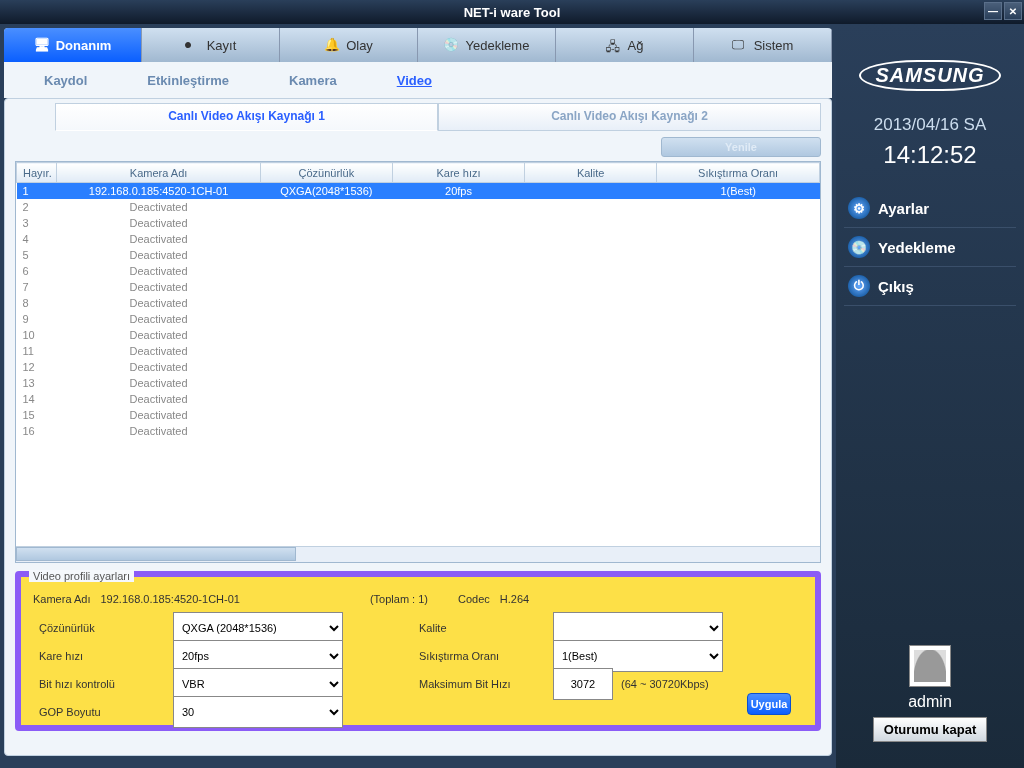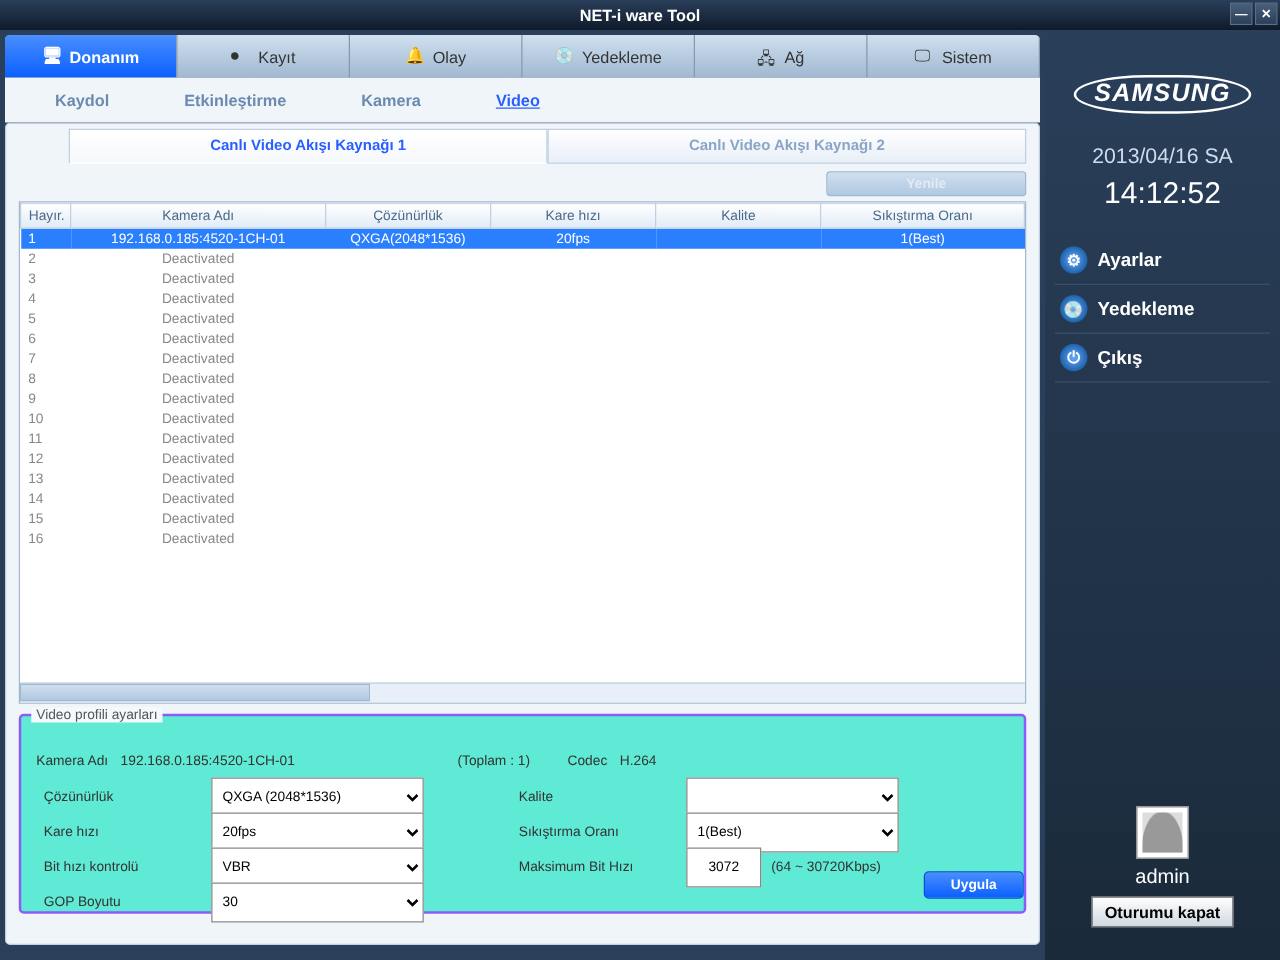--- a/index.html
+++ b/index.html
@@ -29,31 +29,31 @@
 .cam-table td { border-right: 1px solid transparent; padding: 1px 4px; color: #888; text-align: center; height: 14px; line-height: 14px; }
 .cam-table tr.selected td { background: #2a7fff; color: #fff; }
 .col-no { width: 36px; text-align: left !important; padding-left: 6px !important; }
 .col-name { width: 200px; }
 .col-res { width: 130px; }
 .col-fps { width: 130px; }
 .col-q { width: 130px; }
 .col-comp { width: 160px; }
 .hscroll { position: absolute; bottom: 0; left: 0; right: 0; height: 16px; background: #e8eff8; border-top: 1px solid #c0d0e0; }
 .hscroll .thumb { height: 14px; background: linear-gradient(#d0e0f0,#b0c8e0); width: 280px; margin-left: 0; border: 1px solid #a0b8d0; }
-.profile-box { border: 2px solid #8b5cf6; border-radius: 4px; margin-top: 8px; padding: 24px 12px 10px; background: #5eead4; height: 160px; position: relative; }
+.profile-box { border: 6px solid #8b5cf6; border-radius: 4px; margin-top: 8px; padding: 10px 12px 10px; background: #fde047; height: 160px; position: relative; }
 .profile-box legend { font-size: 11px; color: #555; padding: 0 4px; position: absolute; top: -7px; left: 8px; background: #f5f8fc; }
 .profile-head { display: flex; font-size: 11px; color: #333; margin: 6px 0 12px 0; }
 .profile-head span { margin-right: 30px; }
 .form-grid { display: flex; }
 .form-col { width: 380px; }
 .form-row { display: flex; align-items: center; margin-bottom: 6px; font-size: 11px; color: #333; height: 22px; }
 .form-row label { width: 140px; padding-left: 6px; }
 .form-row select, .form-row input[type="text"] { width: 170px; height: 32px; font-size: 11px; border: 1px solid #888; background: #fff; padding: 0 4px; }
 .form-row .hint { margin-left: 8px; color: #333; }
-.apply-btn { position: absolute; right: 0; bottom: 10px; width: 80px; height: 22px; background: linear-gradient(#4a8fff,#0a5fff); color: #fff; border: 1px solid #0a4fcf; border-radius: 4px; font-size: 11px; font-weight: bold; cursor: pointer; }
+.apply-btn { position: absolute; right: 24px; bottom: 10px; width: 44px; height: 22px; background: linear-gradient(#4a8fff,#0a5fff); color: #fff; border: 1px solid #0a4fcf; border-radius: 4px; font-size: 11px; font-weight: bold; cursor: pointer; }
 .logo { text-align: center; margin: 30px 0 10px; font-family: Arial; font-weight: bold; font-style: italic; font-size: 20px; letter-spacing: 1px; color: #fff; }
 .logo-oval { display: inline-block; border: 2px solid #fff; border-radius: 50%/60%; padding: 2px 14px; }
 .date-time { text-align: center; margin: 14px 0 20px; }
 .date-line { font-size: 17px; color: #cde; margin-bottom: 6px; }
 .time-line { font-size: 24px; color: #fff; }
 .side-btn { display: flex; align-items: center; gap: 8px; padding: 8px 4px; font-size: 15px; font-weight: bold; color: #fff; cursor: pointer; border-bottom: 1px solid #3a4f6a; }
 .side-btn .sicon { width: 22px; height: 22px; border-radius: 50%; background: radial-gradient(#6af,#048); display: flex; align-items: center; justify-content: center; font-size: 13px; }
 .user-block { margin-top: auto; text-align: center; padding-bottom: 20px; }
 .avatar { width: 42px; height: 42px; background: #fff; border: 1px solid #888; margin: 0 auto 6px; display: flex; align-items: center; justify-content: center; }
 .avatar-inner { width: 32px; height: 32px; background: radial-gradient(circle at 50% 30%, #999 8px, transparent 9px), radial-gradient(ellipse at 50% 90%, #999 16px, transparent 17px); background-color: #ddd; }

